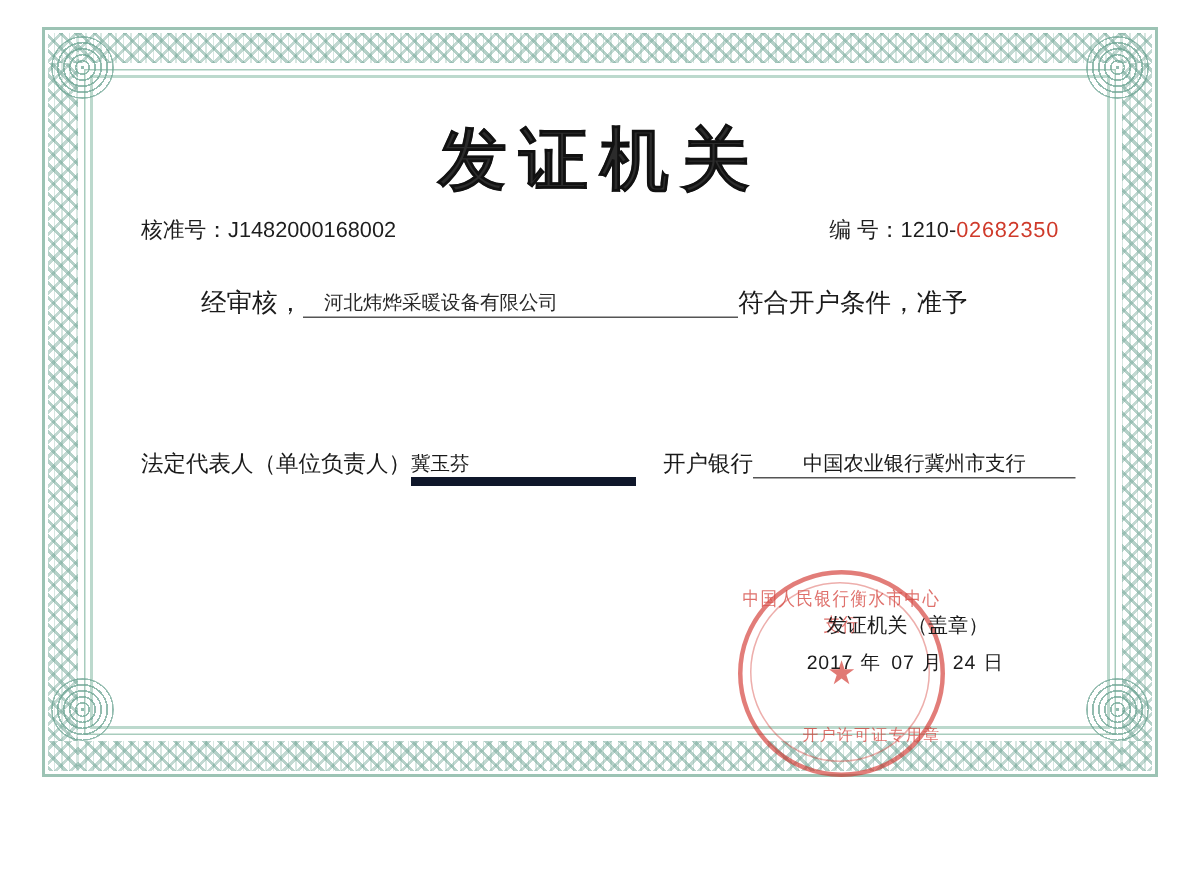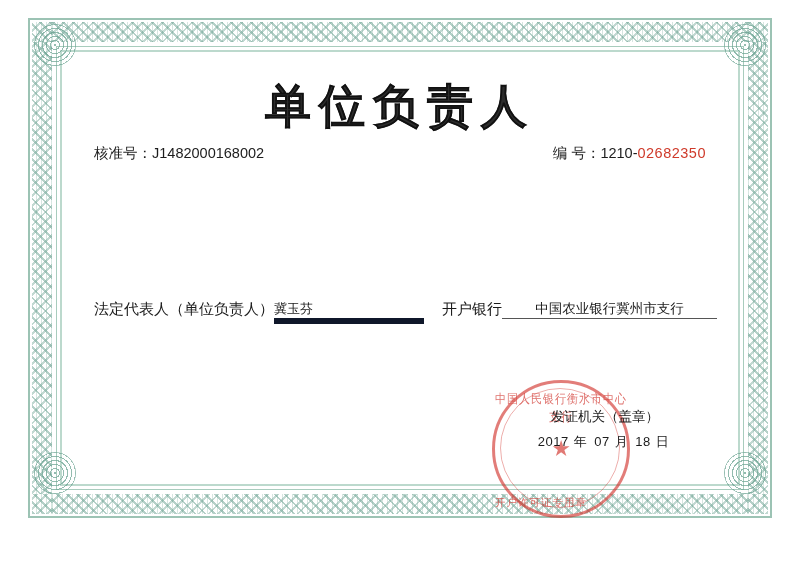--- a/index.html
+++ b/index.html
@@ -264,23 +264,23 @@
     left: 0; top: 10px;
     width: 132px;
     text-align: center;
     font-size: 11px;
     letter-spacing: 1px;
     font-family: "DejaVu Serif", serif;
     transform: scaleY(1.15);
   }
   .seal .seal-bottom {
     position: absolute;
-    left: 0; bottom: 5px;
+    left: 0; bottom: 18px;
     width: 132px;
-    text-align: left;
+    text-align: right;
     font-size: 10.5px;
     letter-spacing: 1px;
     font-family: "DejaVu Serif", serif;
   }
   .seal .seal-star {
     position: absolute;
     left: 50%; top: 50%;
     transform: translate(-50%,-50%);
     font-size: 22px;
     color: rgba(208,45,38,0.75);
@@ -297,46 +297,49 @@
   <div class="border-inner"></div>
   <div class="border-inner2"></div>
 
   <div class="rosette tl"></div>
   <div class="rosette tr"></div>
   <div class="rosette bl"></div>
   <div class="rosette br"></div>
 
   <div class="content">
 
-    <div class="doc-title">单位负责人</div>
+    <div class="doc-title">发证机关</div>
 
     <div class="row-approve">
       <span class="approve-left">
         <span>核准号：</span><span>J1482000168002</span>
       </span>
       <span class="approve-right">
         <span>编  号：</span><span>1210-</span><span class="num-red">02682350</span>
       </span>
     </div>
 
+    <div class="para1">
+      <span>经审核，</span><span class="fill">河北炜烨采暖设备有限公司</span><span>符合开户条件，准予</span>
+    </div>
 
 
     <div class="row-legal">
       <span class="lbl">法定代表人（单位负责人）</span><span class="fill-legal">冀玉芬</span><span class="lbl2">开户银行</span><span class="fill-bank">中国农业银行冀州市支行</span>
     </div>
 
 
     <div class="seal">
       <div class="seal-ring"></div>
       <div class="seal-top">中国人民银行衡水市中心支行</div>
       <div class="seal-star">★</div>
       <div class="seal-bottom">开户许可证专用章</div>
     </div>
 
     <div class="issuer">
       <div class="issuer-line">发证机关（盖章）</div>
       <div class="date-line">
-        <span class="d-val">2017</span><span class="d-unit">年</span><span class="d-val">07</span><span class="d-unit">月</span><span class="d-val">18</span><span class="d-unit">日</span>
+        <span class="d-val">2017</span><span class="d-unit">年</span><span class="d-val">07</span><span class="d-unit">月</span><span class="d-val">24</span><span class="d-unit">日</span>
       </div>
     </div>
 
   </div>
 </div>
 
 </body></html>

